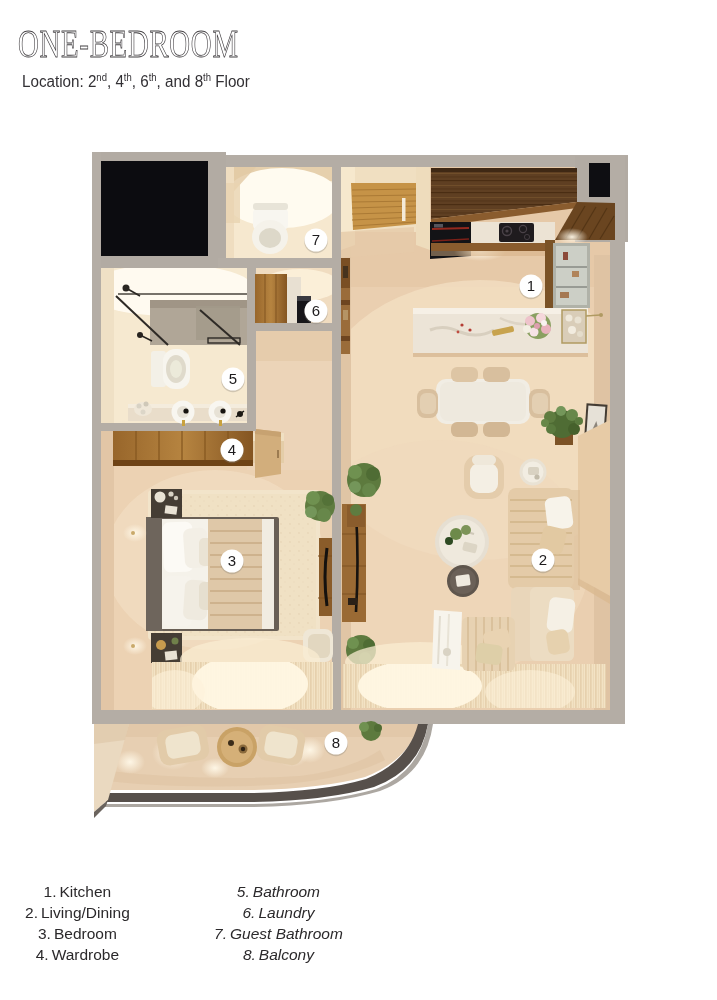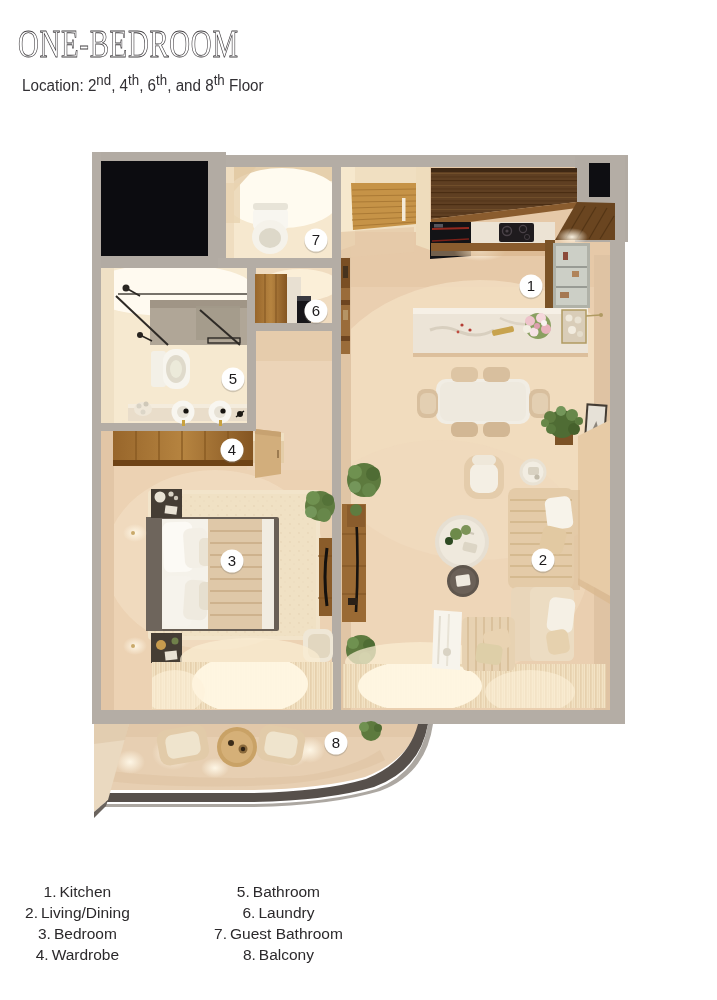--- a/index.html
+++ b/index.html
@@ -4,25 +4,25 @@
 <style>
   html,body{margin:0;padding:0;}
   body{width:717px;height:1000px;background:#ffffff;position:relative;overflow:hidden;
        font-family:"Liberation Sans",sans-serif;}
   .title{position:absolute;left:18px;top:24px;font-family:"Liberation Serif",serif;
          font-size:40px;font-weight:400;color:transparent;-webkit-text-stroke:0.8px #454245;
          letter-spacing:1px;white-space:nowrap;transform:scaleX(0.72);transform-origin:0 0;
          line-height:1;}
   .subtitle{position:absolute;left:22px;top:72px;font-size:16px;color:#323034;letter-spacing:0px;
          white-space:nowrap;transform:scaleX(0.95);transform-origin:0 0;line-height:1.2;}
-  .subtitle sup{font-size:14px;}
+  .subtitle sup{font-size:10px;}
   .legend{position:absolute;left:22px;top:882px;font-size:15.5px;color:#2b292b;}
   .legend .col{position:absolute;top:0;}
   .legend .c1{left:0;}
-  .legend .c2{left:189px;}
+  .legend .c2{left:189px;font-style:italic;}
   .legend .row{height:20.9px;line-height:20.9px;white-space:nowrap;text-align:center;}
   .legend .num{display:inline-block;width:19px;}
   svg{position:absolute;left:0;top:0;}
 </style>
 </head>
 <body>
 
 <div class="title">ONE-BEDROOM</div>
 
 <div class="subtitle">Location: 2<sup>nd</sup>, 4<sup>th</sup>, 6<sup>th</sup>, and 8<sup>th</sup> Floor</div>

